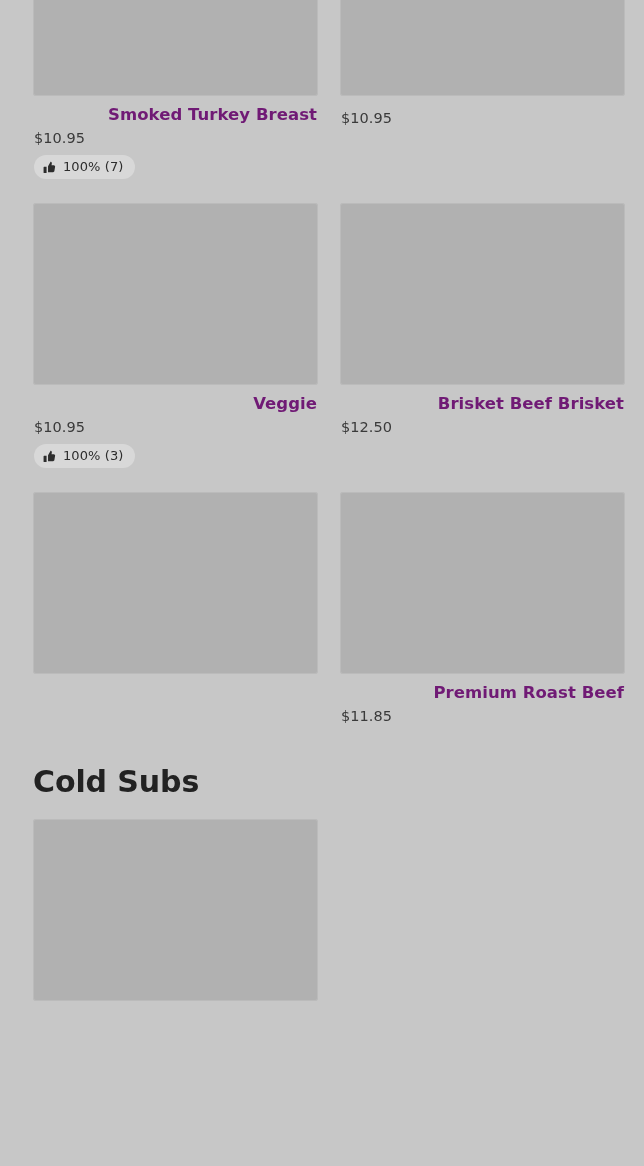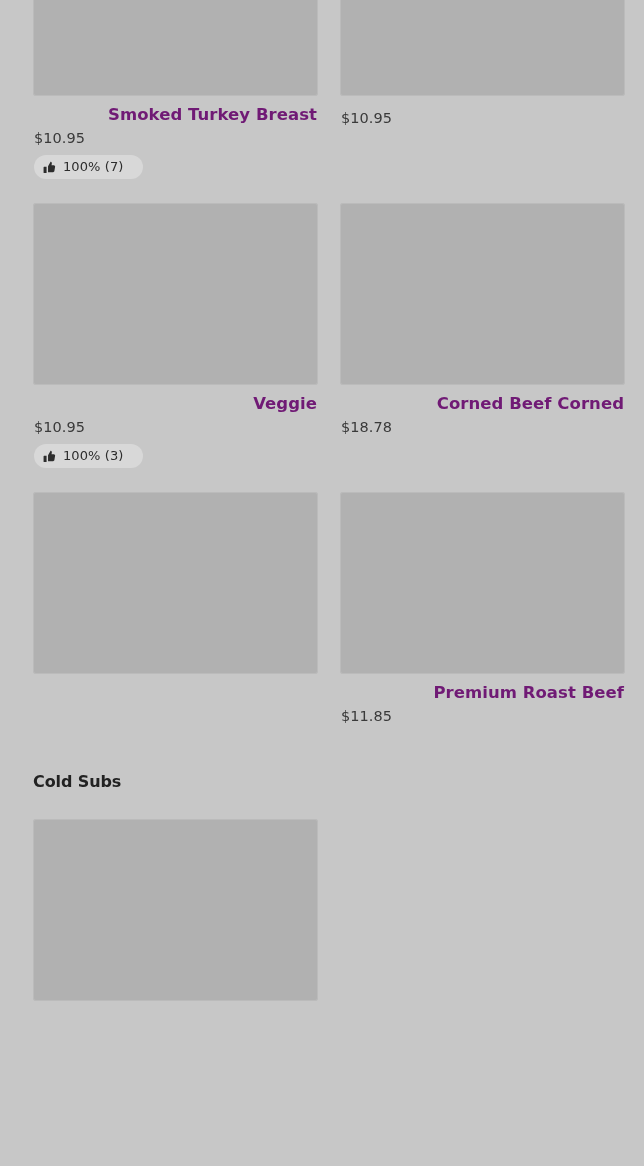--- a/index.html
+++ b/index.html
@@ -83,21 +83,21 @@
     color: #3a3a3a;
     margin-top: 4px;
     letter-spacing: 0.05px;
   }
 
   .rating-pill {
     display: inline-flex;
     align-items: center;
     gap: 7px;
     margin-top: 8px;
-    padding: 4px 19px 4px 9px;
+    padding: 4px 11px 4px 9px;
     border-radius: 20px;
     background: rgba(255,255,255,0.30);
     font-size: 13px;
     line-height: 16px;
     color: #2d2d2d;
     white-space: nowrap;
   }
 
   .thumb-icon {
     display: inline-flex;
@@ -106,21 +106,21 @@
     flex: 0 0 13px;
   }
   .thumb-icon svg { width: 13px; height: 13px; display: block; }
 
   .rating-text { letter-spacing: 0.1px; }
 
   
   .section-heading {
     padding: 0 33px;
     margin-top: 42px;
-    font-size: 16px;
+    font-size: 30px;
     font-weight: 700;
     line-height: 30px;
     letter-spacing: -0.1px;
     color: #222222;
   }
 
   .section-grid { margin-top: 22px; }
 </style>
 </head>
 <body>
@@ -167,22 +167,22 @@
             </svg>
           </span>
           <span class="rating-text">100% (3)</span>
         </div>
       </div>
     </div>
 
     <div class="product-card">
       <div class="card-media"></div>
       <div class="card-body">
-        <div class="product-name">Corned Beef Corned</div>
-        <div class="product-price">$18.78</div>
+        <div class="product-name">Brisket Beef Brisket</div>
+        <div class="product-price">$12.50</div>
       </div>
     </div>
 
     <div class="product-card">
       <div class="card-media"></div>
     </div>
 
     <div class="product-card">
       <div class="card-media"></div>
       <div class="card-body">

